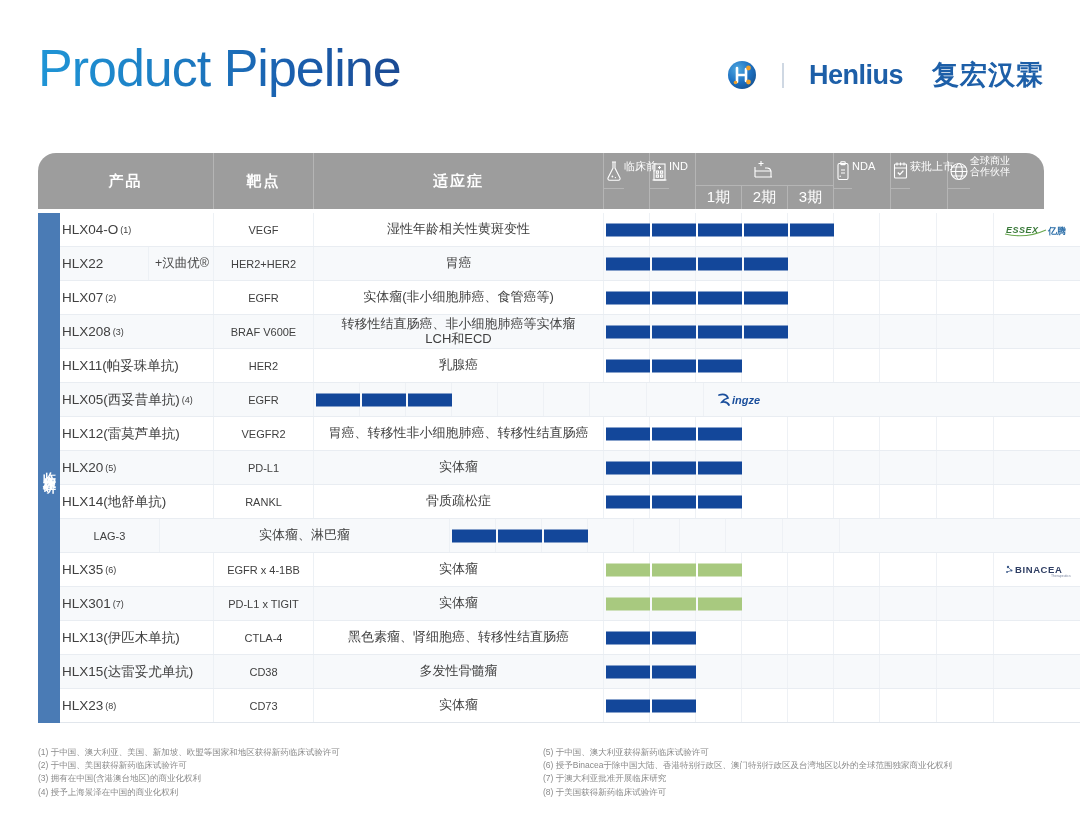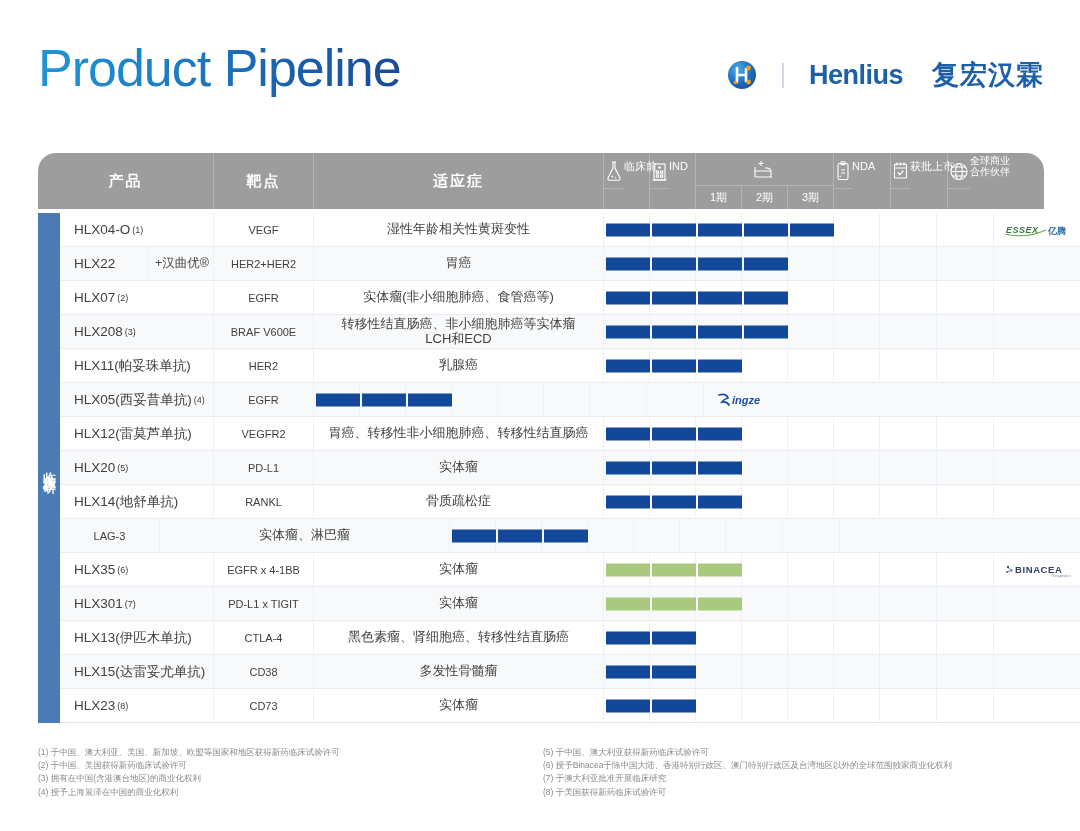--- a/index.html
+++ b/index.html
@@ -74,21 +74,21 @@
   }
   .th-lab.two { flex-direction:column; line-height:1.15; font-size:10px; }
   .phase-group { display:flex; flex-direction:column; width:138px; }
   .phase-icon-row {
     height:36px; border-bottom:1px solid #b5b5b5;
     display:flex; align-items:center; justify-content:center;
   }
   .phase-lab-row { height:26px; display:flex; }
   .phase-lab {
     flex:1; display:flex; align-items:center; justify-content:center;
-    font-size:11px; font-weight:normal; border-right:1px solid #b5b5b5;
+    font-size:15px; font-weight:normal; border-right:1px solid #b5b5b5;
   }
   .phase-lab:last-child { border-right:none; }
   .th-div { border-right:1px solid #b5b5b5; }
 
   
   .tbody { display:flex; margin-top:4px; }
   .stage-band {
     width:22px; background:#4a7bb5;
     display:flex; align-items:center; justify-content:center;
     color:#ffffff; font-size:13px; font-weight:bold;
@@ -99,21 +99,21 @@
   .row {
     display:flex; height:34px; align-items:stretch;
     border-bottom:1px solid #e9edf2;
     background:#ffffff;
   }
   .row.alt { background:#f7f9fb; }
   .row:last-child { border-bottom:1px solid #e1e6ec; }
 
   .c-product {
     width:154px; display:flex; align-items:center;
-    padding-left:14px; font-size:13.5px; color:#404040;
+    padding-left:2px; font-size:13.5px; color:#404040;
     border-right:1px solid #edf1f5; position:relative;
   }
   .c-product .sup { font-size:9px; vertical-align:super; margin-left:2px; }
   .c-combo {
     position:absolute; right:4px; top:0; height:100%;
     display:flex; align-items:center; font-size:12.5px; color:#454545;
     border-left:1px solid #edf1f5; padding-left:6px;
   }
   .c-target {
     width:100px; display:flex; align-items:center; justify-content:center;

